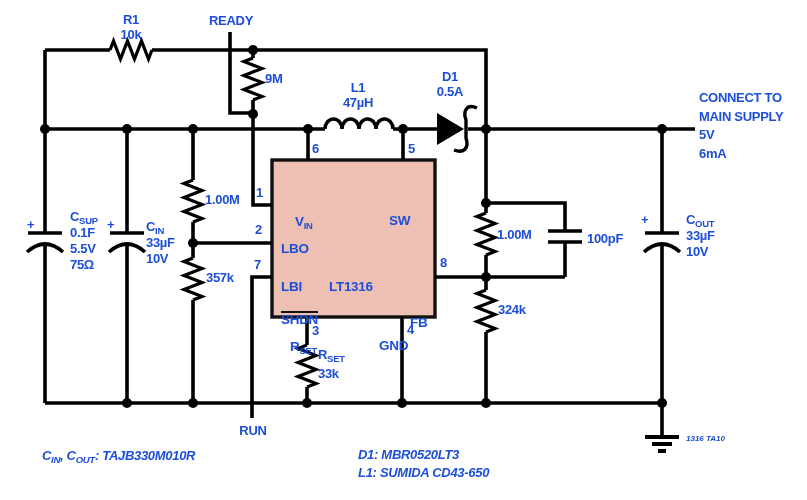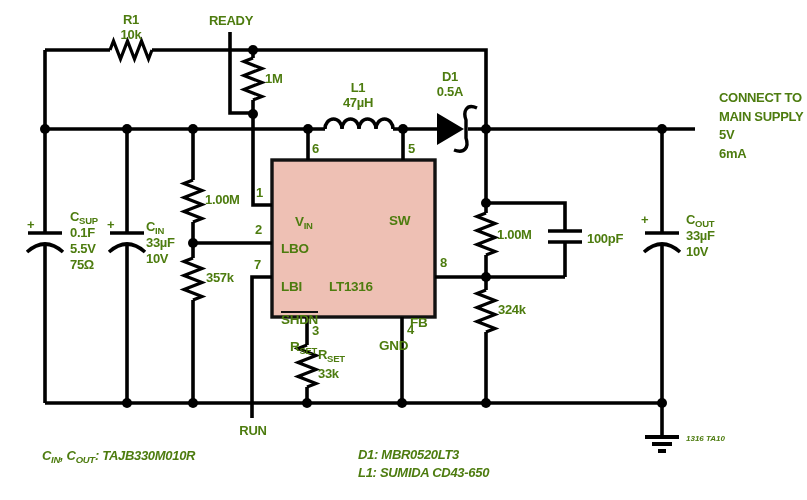--- a/index.html
+++ b/index.html
@@ -3,29 +3,29 @@
 <meta charset="utf-8">
 <style>
   html,body{margin:0;padding:0;background:#fff;}
   #canvas{
     position:relative;width:807px;height:500px;background:#fff;
     font-family:"Liberation Sans",sans-serif;color:#111;overflow:hidden;
   }
   #circuit-svg{position:absolute;left:0;top:0;}
   .lbl{
     position:absolute;font-size:13px;font-weight:bold;letter-spacing:-0.3px;
-    white-space:nowrap;color:#4d7c0f;line-height:15px;
+    white-space:nowrap;color:#1d4ed8;line-height:15px;
   }
   .ctr{transform:translateX(-50%);}
   .ic-lbl{font-size:13.5px;margin-top:48px;}
   .sub{font-size:9.5px;vertical-align:-2.5px;letter-spacing:-0.3px;}
   .ovl{display:inline-block;border-top:2px solid #111;padding-top:0px;line-height:14px;}
   .tiny{font-size:8px;font-weight:bold;font-style:italic;letter-spacing:0;}
   .note{font-size:13px;font-style:italic;}
-  .outblock div{line-height:18.5px;margin-left:20px;}
+  .outblock div{line-height:18.5px;}
 </style>
 </head>
 <body>
 
 <div id="canvas">
 
   <svg id="circuit-svg" width="807" height="500" viewBox="0 0 807 500">
 
     <rect x="272" y="160" width="163" height="157" stroke="#111" stroke-width="3.4" fill="#eec0b4"></rect>
 
@@ -116,21 +116,21 @@
       <circle cx="307" cy="403" r="5"></circle>
       <circle cx="402" cy="403" r="5"></circle>
       <circle cx="486" cy="403" r="5"></circle>
       <circle cx="662" cy="403" r="5"></circle>
     </g>
   </svg>
 
   <div class="lbl ctr" style="left:131px;top:12px">R1</div>
   <div class="lbl ctr" style="left:131px;top:27px">10k</div>
   <div class="lbl ctr" style="left:231px;top:13px">READY</div>
-  <div class="lbl" style="left:265px;top:71px">1M</div>
+  <div class="lbl" style="left:265px;top:71px">9M</div>
   <div class="lbl ctr" style="left:358px;top:80px">L1</div>
   <div class="lbl ctr" style="left:358px;top:95px">47µH</div>
   <div class="lbl ctr" style="left:450px;top:69px">D1</div>
   <div class="lbl ctr" style="left:450px;top:84px">0.5A</div>
 
   <div class="lbl outblock" style="left:699px;top:89px">
     <div>CONNECT TO</div>
     <div>MAIN SUPPLY</div>
     <div>5V</div>
     <div>6mA</div>

